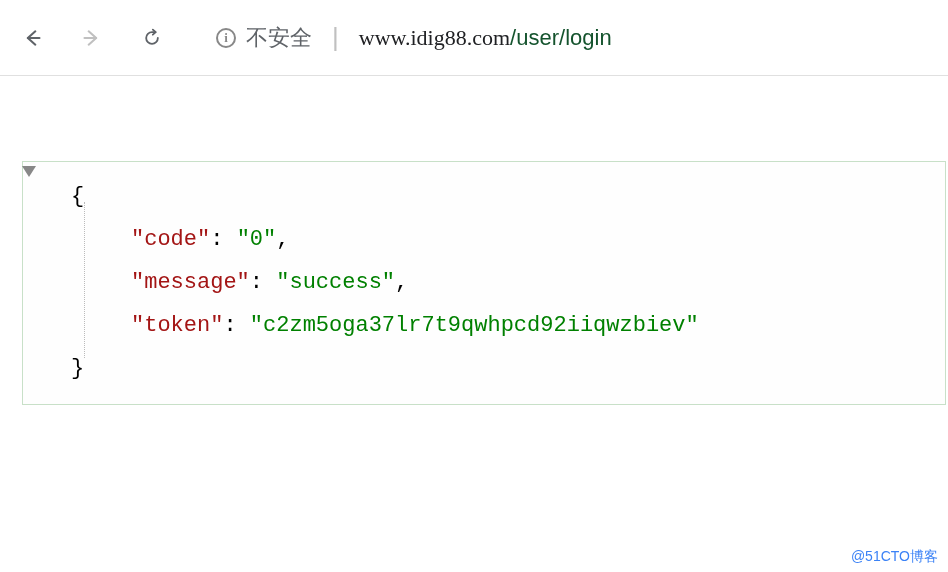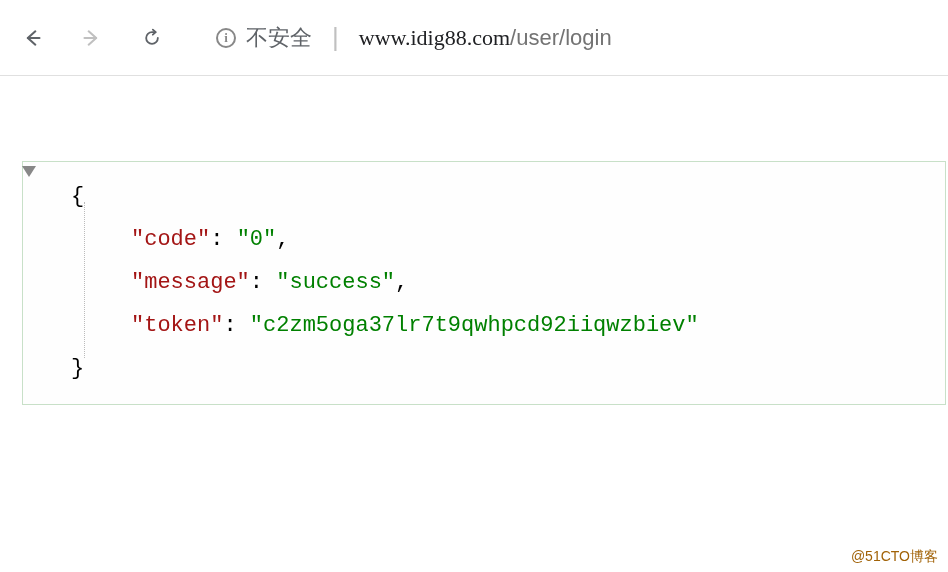--- a/index.html
+++ b/index.html
@@ -84,21 +84,21 @@
       margin: 0 6px;
       font-weight: 300;
     }
     .url {
       font-size: 22px;
       color: #202124;
       font-family: Liberation Serif, serif;
     }
     .url-path {
       font-size: 22px;
-      color: #737373;
+      color: #14532d;
     }
     .content-area {
       padding-top: 85px;
       padding-left: 22px;
     }
     .json-viewer {
       border: 1px solid #c8e0c8;
       background: #fefefe;
       padding: 14px 20px 14px 10px;
       font-family: "Courier New", Consolas, monospace;
@@ -145,21 +145,21 @@
       padding-left: 38px;
     }
     .indent-2 {
       padding-left: 98px;
     }
     .watermark {
       position: absolute;
       bottom: 6px;
       right: 10px;
       font-size: 14px;
-      color: #a16207;
+      color: #3b82f6;
       font-family: -apple-system, sans-serif;
       text-align: center;
     }
   </style>
 </head>
 <body>
 
 <div class="browser-toolbar">
   <div class="nav-buttons">
     <div class="nav-btn back">

